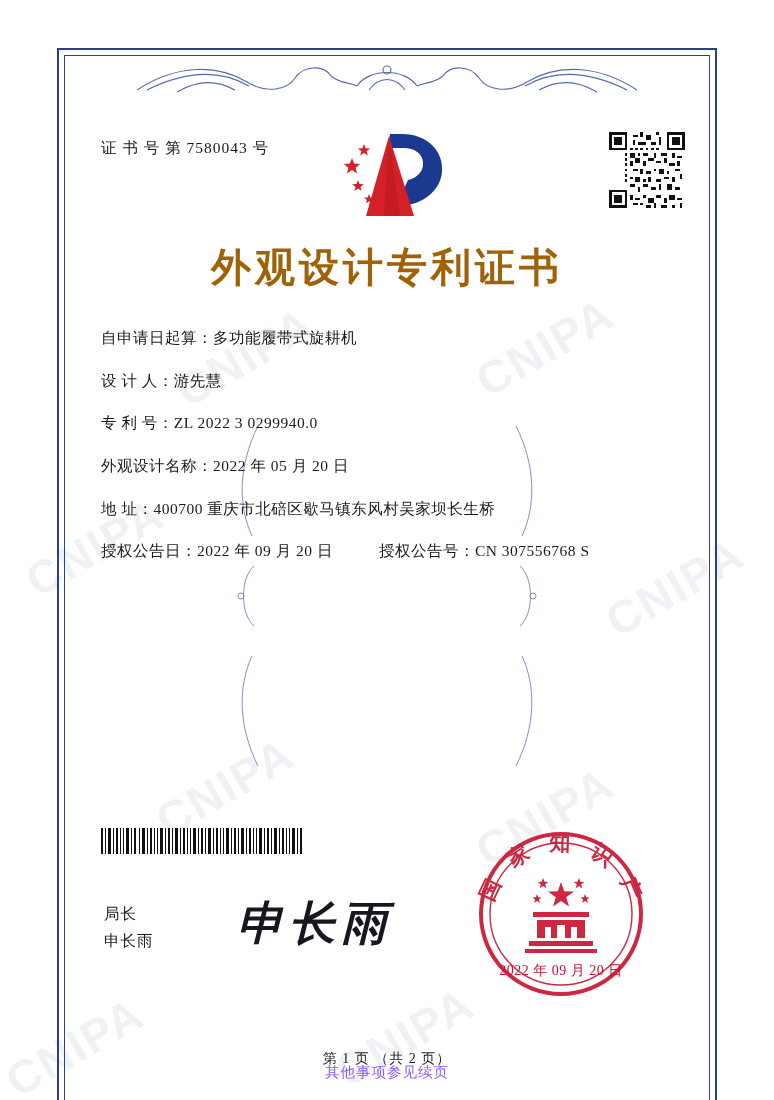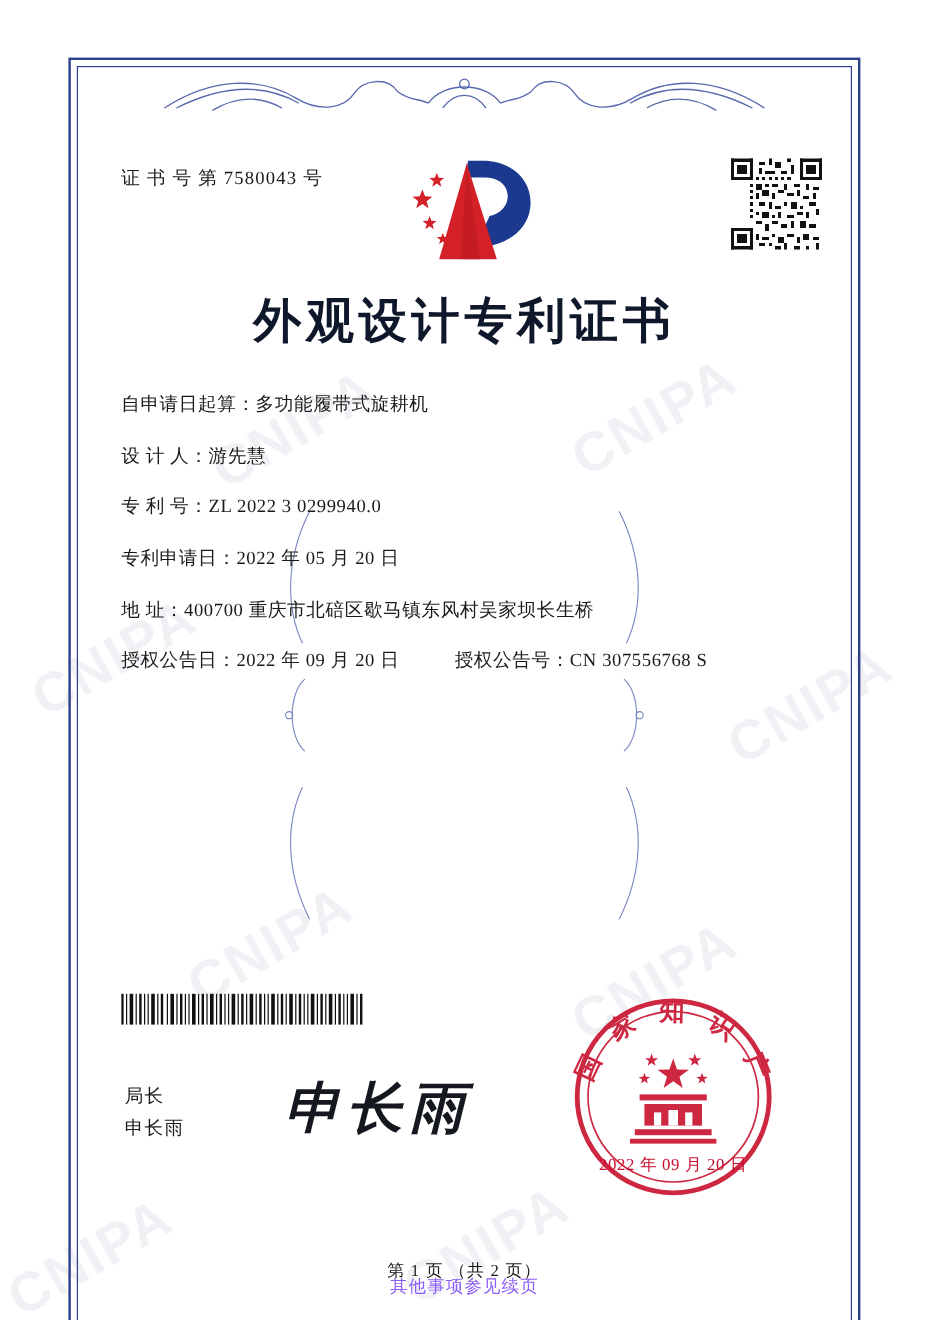--- a/index.html
+++ b/index.html
@@ -123,21 +123,21 @@
 
   .title {
     position: absolute;
     left: 0;
     right: 0;
     top: 190px;
     text-align: center;
     font-size: 40px;
     font-weight: bold;
     letter-spacing: 4px;
-    color: #0f172a;
+    color: #a16207;
     font-family: "DejaVu Serif", "Liberation Serif", serif;
   }
 
   
   .fields {
     position: absolute;
     left: 42px;
     right: 40px;
     top: 278px;
   }
@@ -434,21 +434,21 @@
     </div>
     <div class="field">
       <span class="f-label">设  计  人：</span>
       <span class="f-value">游先慧</span>
     </div>
     <div class="field">
       <span class="f-label">专  利  号：</span>
       <span class="f-value">ZL 2022 3 0299940.0</span>
     </div>
     <div class="field">
-      <span class="f-label">专利申请日：</span>
+      <span class="f-label">外观设计名称：</span>
       <span class="f-value">2022 年 05 月 20 日</span>
     </div>
     <div class="field">
       <span class="f-label">地        址：</span>
       <span class="f-value">400700  重庆市北碚区歇马镇东风村吴家坝长生桥</span>
     </div>
     <div class="field dual">
       <span class="f-label">授权公告日：</span>
       <span class="f-value">2022 年 09 月 20 日</span>
       <span class="f-gap"></span>

